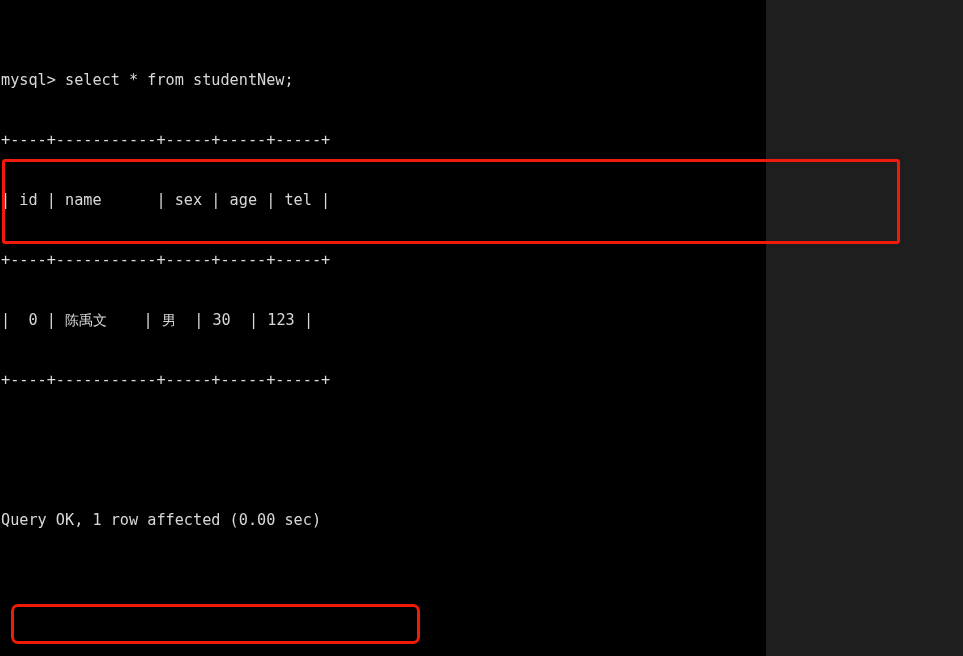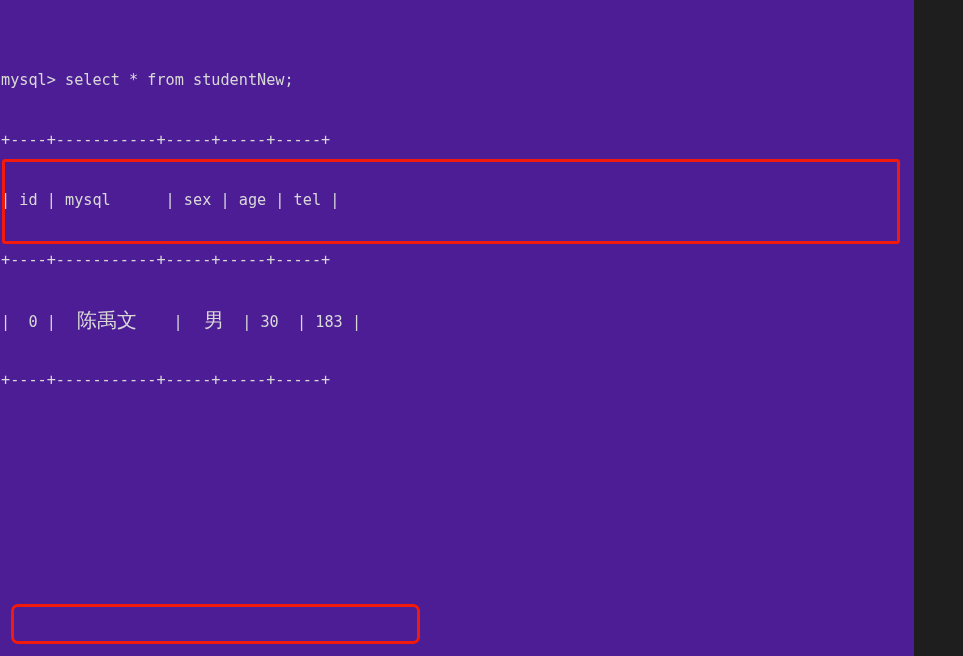--- a/index.html
+++ b/index.html
@@ -11,42 +11,41 @@
     width: 963px;
     height: 656px;
     overflow: hidden;
     position: relative;
     font-family: "DejaVu Sans Mono", "Liberation Mono", monospace;
   }
   #terminal {
     position: absolute;
     left: 0;
     top: 0;
-    width: 914px;
+    width: 766px;
     height: 656px;
-    background: #4c1d95;
+    background: #000000;
     color: #d8d8d8;
     font-family: "DejaVu Sans Mono", "Liberation Mono", monospace;
     font-size: 15.2px;
     line-height: 20px;
     letter-spacing: 0px;
     padding: 10px 0 0 1px;
     box-sizing: border-box;
     white-space: pre;
     overflow: hidden;
   }
   .line {
     height: 20px;
     white-space: pre;
     font-family: "DejaVu Sans Mono", "Liberation Mono", monospace;
   }
   .cjk {
     font-family: Liberation Sans, sans-serif;
-    font-size: 20px;
-    margin-left: 12px;
+    font-size: 14px;
   }
   .hl-box {
     position: absolute;
     border: 3px solid #f21a0d;
     box-sizing: border-box;
     pointer-events: none;
     background: transparent;
   }
   #hl-insert {
     left: 2px;
@@ -63,26 +62,27 @@
     border-radius: 7px;
   }
 </style>
 </head>
 <body>
 
 <div id="terminal">
 
   <div class="line">mysql&gt; select * from studentNew;</div>
   <div class="line">+----+-----------+-----+-----+-----+</div>
-  <div class="line">| id | mysql      | sex | age | tel |</div>
+  <div class="line">| id | name      | sex | age | tel |</div>
   <div class="line">+----+-----------+-----+-----+-----+</div>
-  <div class="line"><span>|  0 | </span><span class="cjk">陈禹文</span><span>    | </span><span class="cjk">男</span><span>  | 30  | 183 |</span></div>
+  <div class="line"><span>|  0 | </span><span class="cjk">陈禹文</span><span>    | </span><span class="cjk">男</span><span>  | 30  | 123 |</span></div>
   <div class="line">+----+-----------+-----+-----+-----+</div>
   <div class="line"></div>
 
+  <div class="line">Query OK, 1 row affected (0.00 sec)</div>
   
   
 
   
   
   
   
   
   
   

